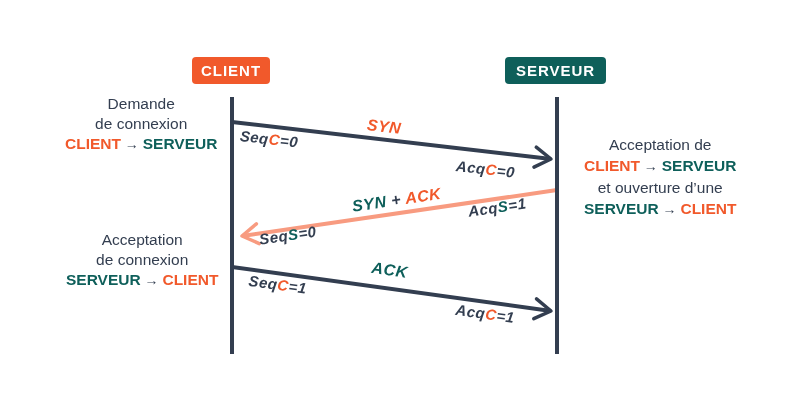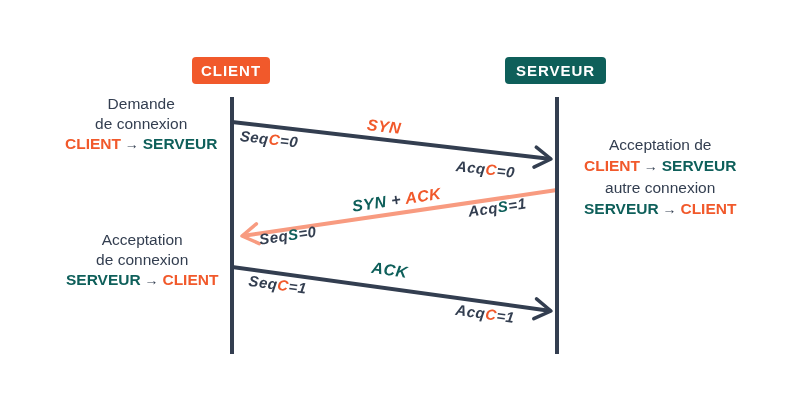--- a/index.html
+++ b/index.html
@@ -80,21 +80,21 @@
 
   <div class="textblock tb-left-bottom">
     <div>Acceptation</div>
     <div>de connexion</div>
     <div><span class="actor teal">SERVEUR</span><span class="arrow-glyph navy"> </span><span class="arrow-glyph navy">→</span><span class="arrow-glyph navy"> </span><span class="actor orange">CLIENT</span></div>
   </div>
 
   <div class="textblock tb-right">
     <div>Acceptation de</div>
     <div><span class="actor orange">CLIENT</span><span class="arrow-glyph navy"> </span><span class="arrow-glyph navy">→</span><span class="arrow-glyph navy"> </span><span class="actor teal">SERVEUR</span></div>
-    <div>autre connexion</div>
+    <div>et ouverture d’une</div>
     <div><span class="actor teal">SERVEUR</span><span class="arrow-glyph navy"> </span><span class="arrow-glyph navy">→</span><span class="arrow-glyph navy"> </span><span class="actor orange">CLIENT</span></div>
   </div>
 
   <div class="msg-label orange pos-syn rot-dn1">SYN</div>
   <div class="msg-note pos-seqc0 rot-dn1"><span class="navy">Seq</span><span class="orange">C</span><span class="navy">=0</span></div>
   <div class="msg-note pos-acqc0 rot-dn1"><span class="navy">Acq</span><span class="orange">C</span><span class="navy">=0</span></div>
 
   <div class="msg-label pos-synack rot-up"><span class="teal">SYN</span><span class="navy"> + </span><span class="orange">ACK</span></div>
   <div class="msg-note pos-acqs1 rot-up"><span class="navy">Acq</span><span class="teal">S</span><span class="navy">=1</span></div>
   <div class="msg-note pos-seqs0 rot-up"><span class="navy">Seq</span><span class="teal">S</span><span class="navy">=0</span></div>

